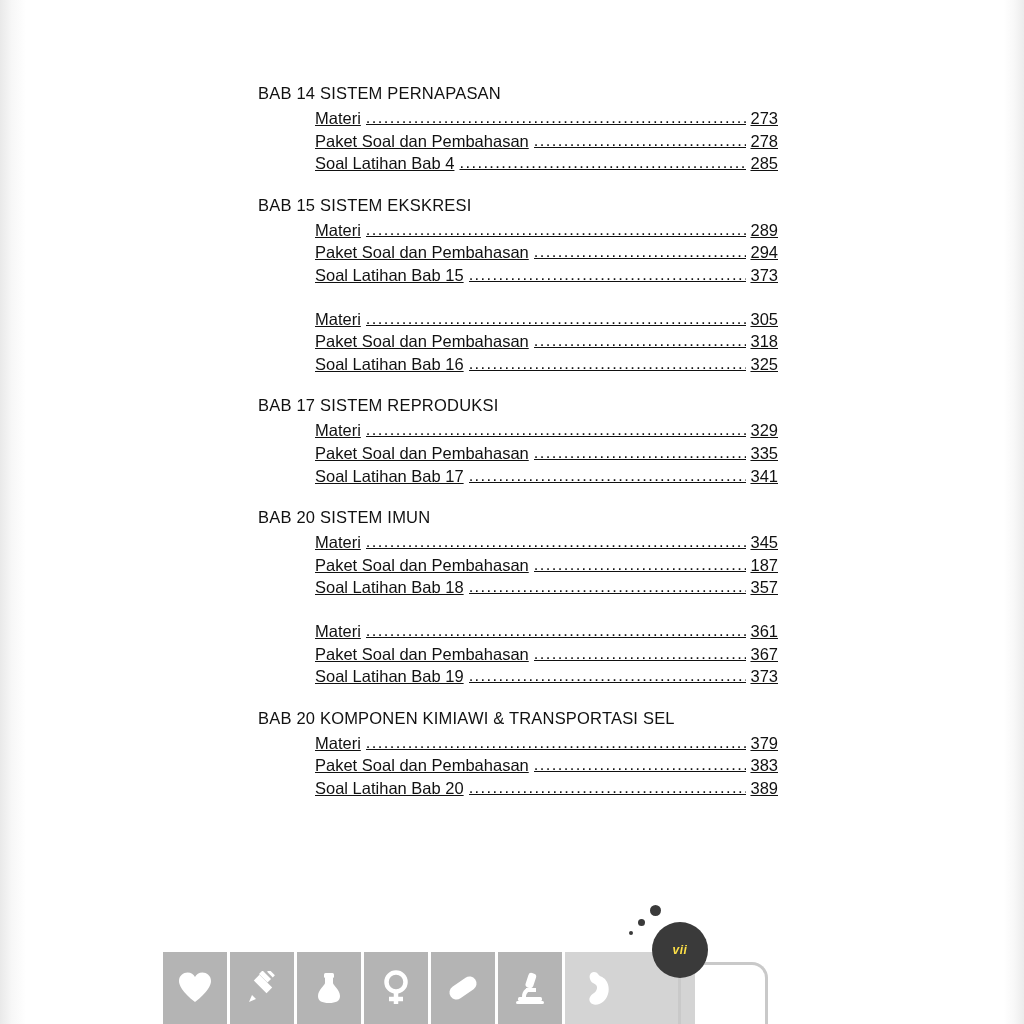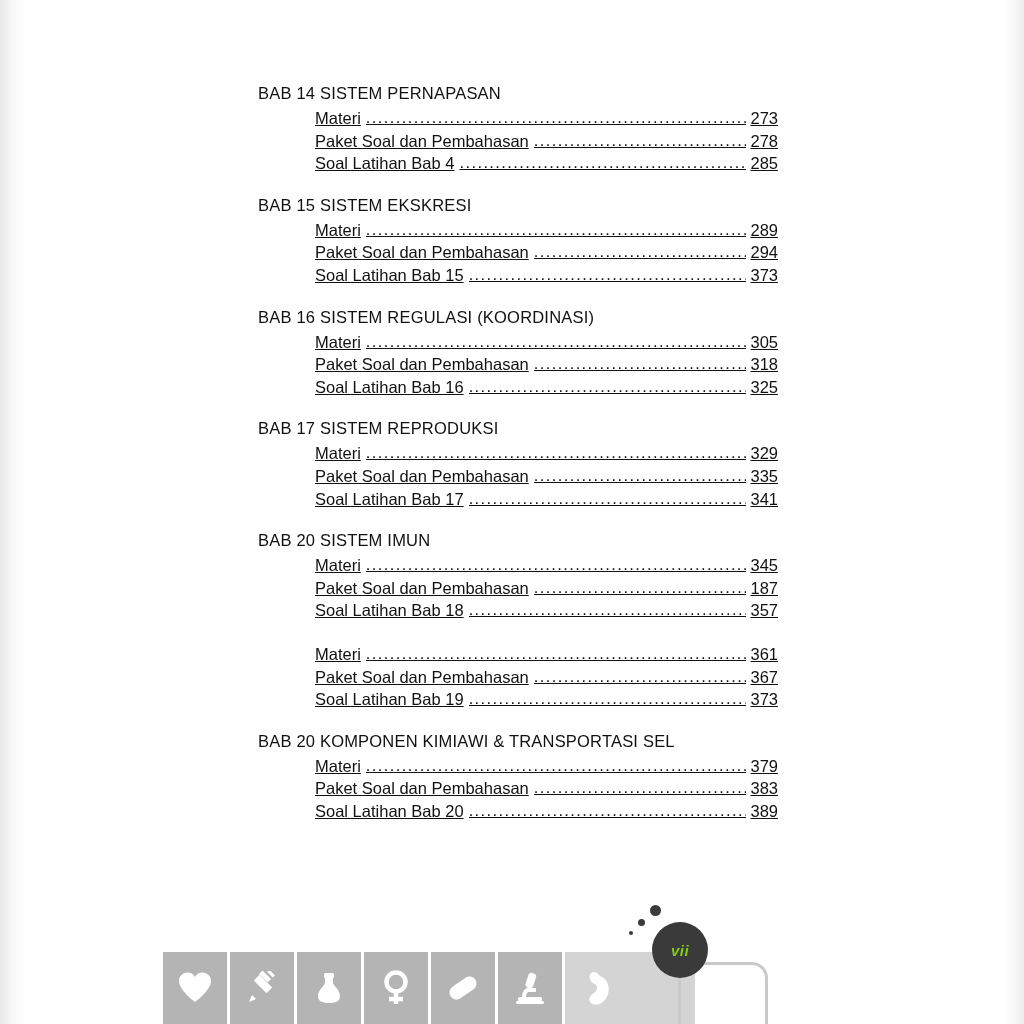--- a/index.html
+++ b/index.html
@@ -145,25 +145,25 @@
   }
 
   .pagebadge {
     position: absolute;
     left: 652px;
     bottom: 46px;
     width: 56px;
     height: 56px;
     border-radius: 50%;
     background: #3a3a3a;
-    color: #84cc16;
+    color: #fde047;
     display: flex;
     align-items: center;
     justify-content: center;
-    font-size: 15px;
+    font-size: 12px;
     font-style: italic;
     font-weight: bold;
     letter-spacing: 0.5px;
   }
 
   .dot {
     position: absolute;
     border-radius: 50%;
     background: #3a3a3a;
   }
@@ -207,21 +207,20 @@
           <span class="dots">.........................................................................................</span>
           <span class="page-num">294</span>
         </div>
         <div class="entry">
           <span class="entry-label">Soal Latihan Bab 15</span>
           <span class="dots">.........................................................................................</span>
           <span class="page-num">373</span>
         </div>
       </div>
       <div class="chapter">
-        <div class="chapter-title">BAB 16 SISTEM REGULASI (KOORDINASI)</div>
         <div class="entry">
           <span class="entry-label">Materi</span>
           <span class="dots">.........................................................................................</span>
           <span class="page-num">305</span>
         </div>
         <div class="entry">
           <span class="entry-label">Paket Soal dan Pembahasan</span>
           <span class="dots">.........................................................................................</span>
           <span class="page-num">318</span>
         </div>

